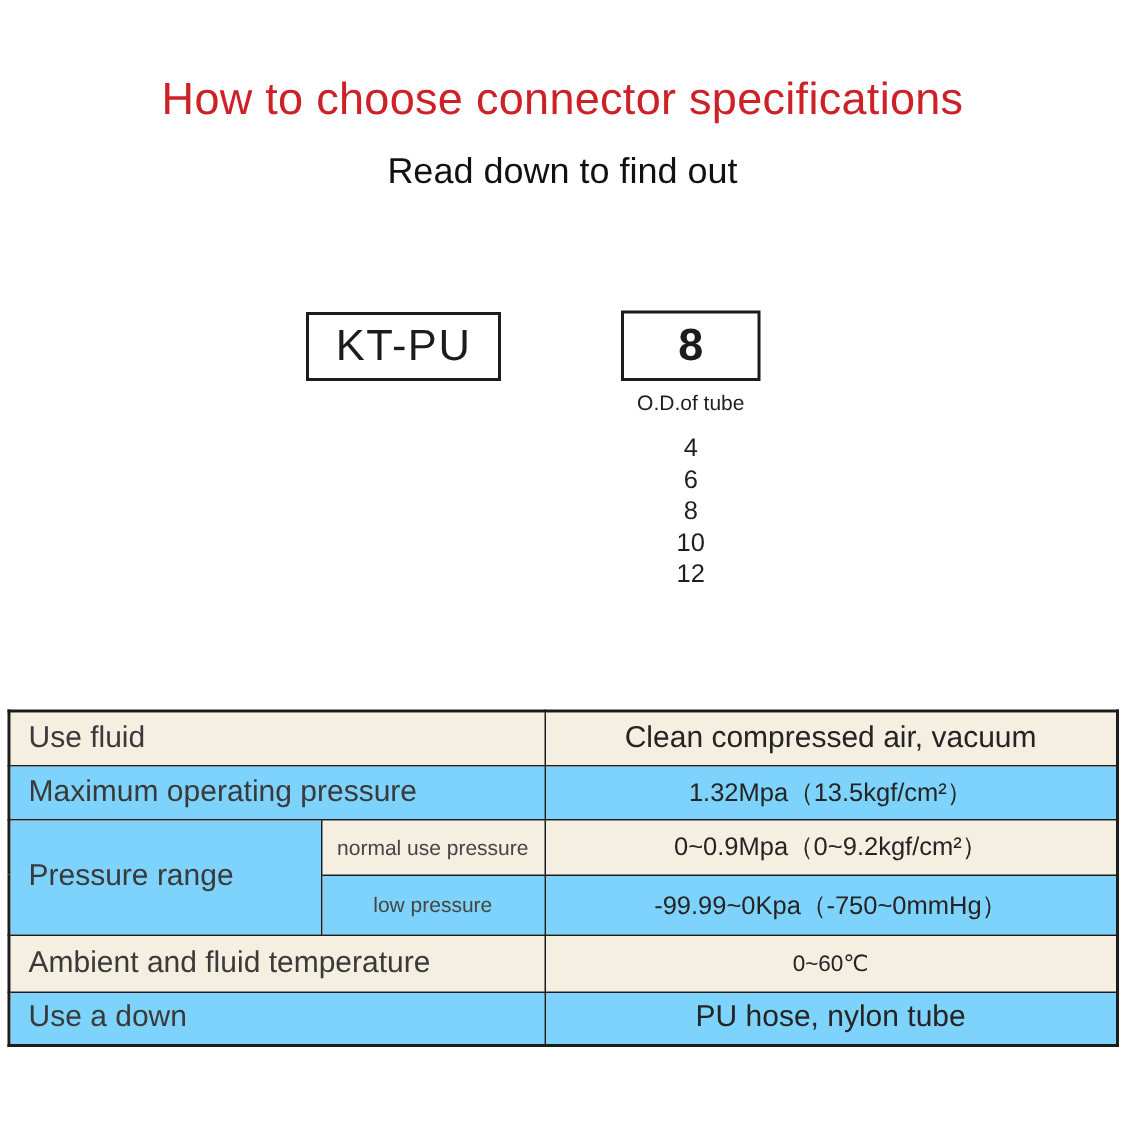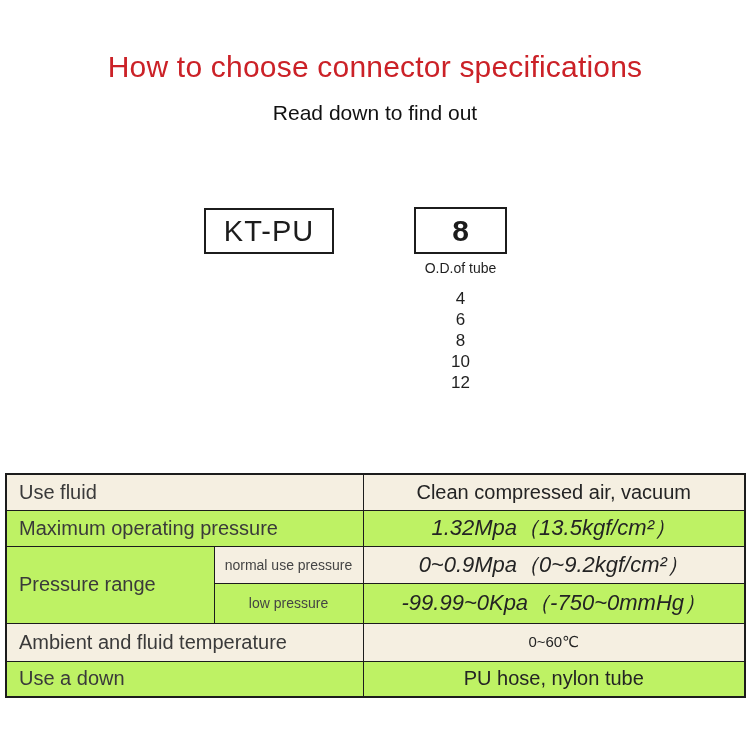--- a/index.html
+++ b/index.html
@@ -14,21 +14,21 @@
   }
   .page-title {
     position:absolute; left:0; top:50px; width:750px;
     text-align:center;
     font-size:30px; font-weight:400; letter-spacing:0.2px;
     color:#cb2127;
   }
   .page-subtitle {
     position:absolute; left:0; top:101px; width:750px;
     text-align:center;
-    font-size:21px; font-weight:400;
+    font-size:24px; font-weight:400;
     color:#111111;
   }
   .model-box {
     position:absolute; left:204px; top:208px; width:130px; height:46px;
     border:2px solid #1c1c1c; background:#ffffff;
     display:flex; align-items:center; justify-content:center;
     font-size:29px; color:#1c1c1c; letter-spacing:1px;
   }
   .size-box {
     position:absolute; left:414px; top:207px; width:93px; height:47px;
@@ -46,35 +46,35 @@
     font-size:17px; line-height:21px; color:#1f1f1f;
   }
   .spec-table {
     position:absolute; left:5px; top:473px; width:739px;
     border-collapse:collapse; table-layout:fixed;
     border:2px solid #1c1c1c;
   }
   .spec-table td {
     border:1px solid #1c1c1c;
     vertical-align:middle;
-    background:#bef264;
+    background:#7dd3fc;
     overflow:hidden;
   }
   .spec-table td.shaded { background:#f5efe1; }
   .cell-label {
     font-size:20px; color:#3a3a3a;
     padding-left:12px; text-align:left;
   }
   .cell-sub {
     font-size:14px; color:#444444;
     text-align:center;
   }
   .cell-value { text-align:center; color:#242424; }
   .v-lg { font-size:20px; }
-  .v-md { font-size:22px;font-style:italic; }
+  .v-md { font-size:17px; }
   .v-sm { font-size:15px;margin-left:15px; }
 </style>
 </head>
 <body>
 
 <div class="page">
 
   <div class="page-title">How to choose connector specifications</div>
 
   <div class="page-subtitle">Read down to find out</div>

